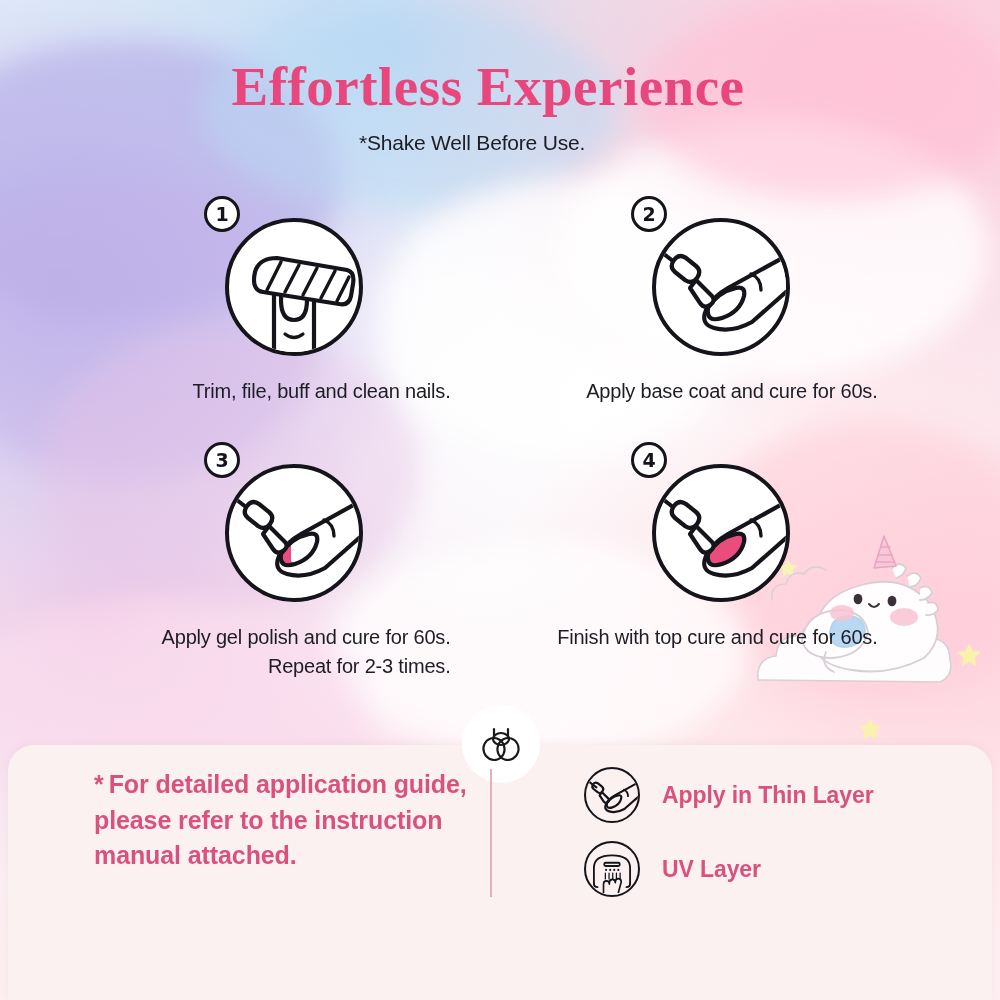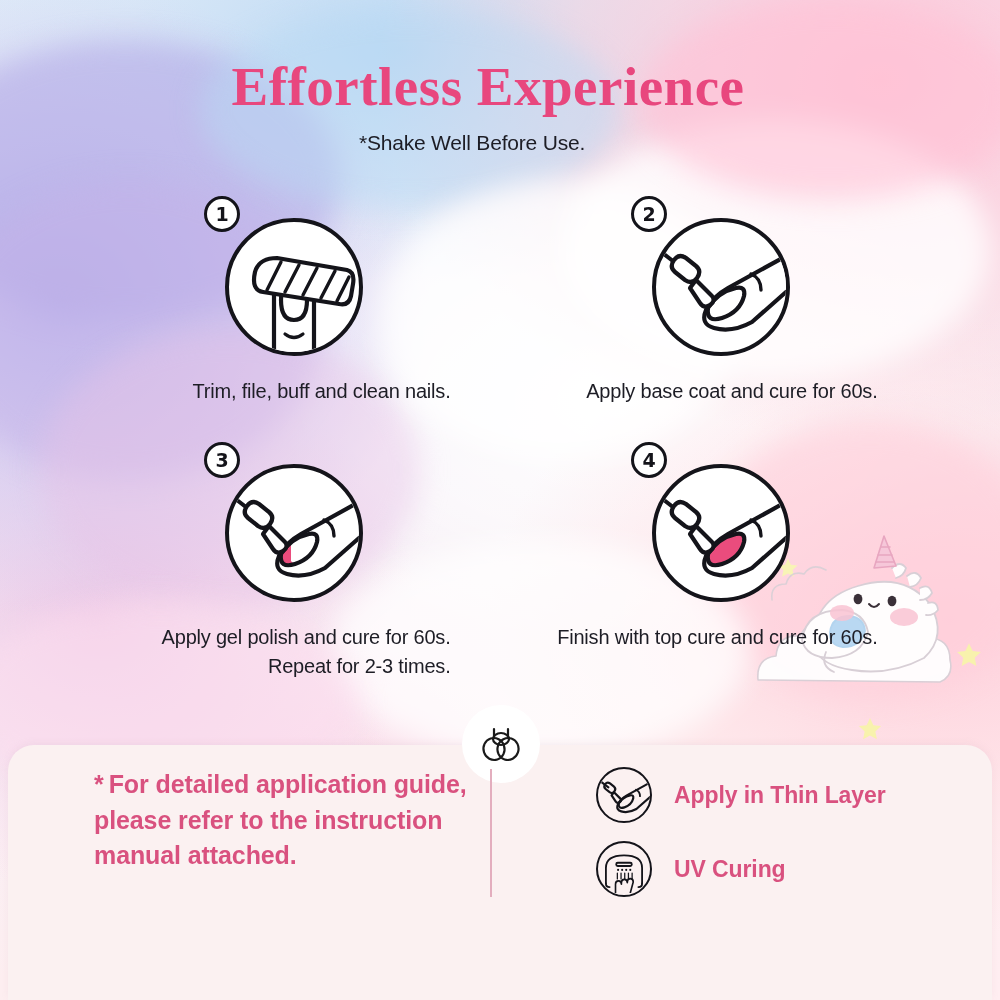--- a/index.html
+++ b/index.html
@@ -117,21 +117,21 @@
   }
   .note {
     width: 470px; padding-left: 86px; padding-top: 22px;
     font-size: 25px; font-weight: 700; line-height: 1.42;
     color: #d9517f; letter-spacing: -0.1px;
   }
   .note .star-mark { margin-right: 5px; }
   .divider {
     width: 2px; height: 128px; background: #e3aebe; margin-top: 24px;
   }
-  .features { padding-left: 80px; padding-top: 22px; margin-left: 12px; }
+  .features { padding-left: 80px; padding-top: 22px; }
   .feature { display: flex; align-items: center; gap: 22px; margin-bottom: 18px; }
   .feat-icon {
     width: 56px; height: 56px; border-radius: 50%;
     border: 2.4px solid #14141a; background: #fbf1f1;
     display: flex; align-items: center; justify-content: center;
     overflow: hidden; flex: none;
   }
   .feat-label { font-size: 23px; font-weight: 700; color: #d9517f; letter-spacing: -0.1px; }
 
   
@@ -368,19 +368,19 @@
                 <line x1="57" y1="76" x2="57" y2="92"></line>
                 <line x1="67" y1="76" x2="67" y2="92"></line>
                 <line x1="77" y1="76" x2="77" y2="92"></line>
                 <line x1="87" y1="76" x2="87" y2="92"></line>
               </g>
 
               <path d="M42 130 L42 106 q0-9 8-9 q8 0 8 9 l0-4 q0-9 8-9 q8 0 8 9 l0-2 q0-9 8-9 q8 0 8 9 L82 130" stroke-width="4.4"></path>
             </g>
           </svg>
         </div>
-        <div class="feat-label">UV Curing</div>
+        <div class="feat-label">UV Layer</div>
       </div>
 
     </div>
   </div>
 
 </div>
 
 </body></html>

